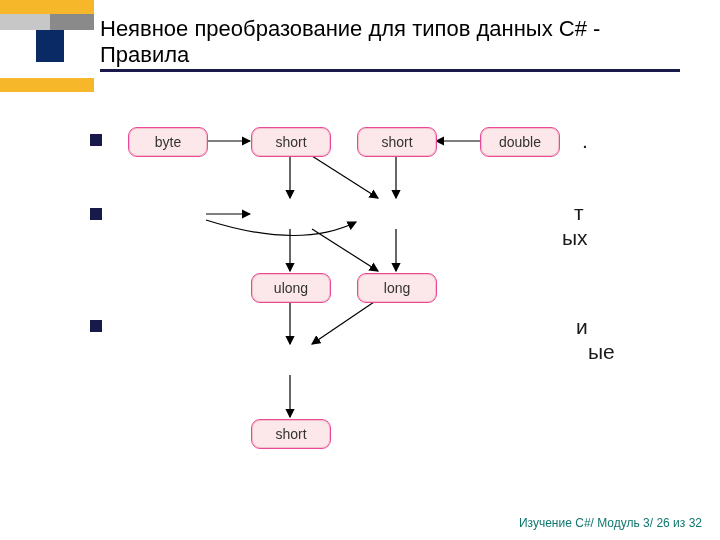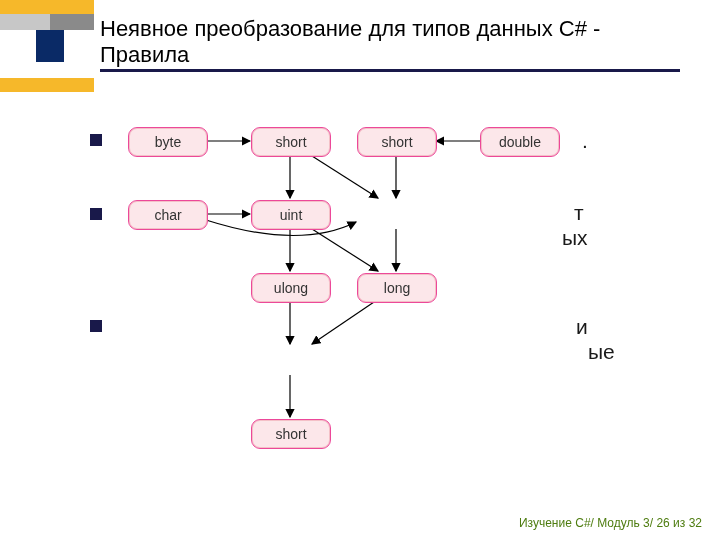--- a/index.html
+++ b/index.html
@@ -13,21 +13,21 @@
   
   .title{position:absolute;left:100px;top:16px;width:580px;font-size:22px;font-weight:400;color:#000000;line-height:1.2;border-bottom:3px solid #19194a;padding-bottom:0}
   
   .bullet{position:absolute;left:90px;width:12px;height:12px;background:#19194a}
   
   .bgfrag{position:absolute;color:#1a1a1a;font-size:21px;line-height:1.25;white-space:pre}
   
   .node{position:absolute;border:1px solid #ec4899;border-radius:9px;background:#fce7ea;color:#333;font-size:14px;text-align:center;padding:6px 0;width:78px;box-shadow:0 0 0 1px #f4c0c7 inset}
   .svglayer{position:absolute;left:0;top:0;width:720px;height:540px;pointer-events:none}
   
-  .footer{position:absolute;right:18px;bottom:10px;font-size:12px;color:#4d7c0f}
+  .footer{position:absolute;right:18px;bottom:10px;font-size:12px;color:#0f766e}
 </style>
 </head>
 <body>
 
 <div class="stage">
 
   <div class="dec-orange"></div>
   <div class="dec-grey1"></div>
   <div class="dec-grey2"></div>
   <div class="dec-navy"></div>
@@ -77,22 +77,20 @@
     <line x1="374" y1="302" x2="312" y2="344" stroke="#000" stroke-width="1.2" marker-end="url(#ah)"></line>
 
     <line x1="290" y1="375" x2="290" y2="417" stroke="#000" stroke-width="1.2" marker-end="url(#ah)"></line>
   </svg>
 
   <div class="node" style="left:128px;top:127px">byte</div>
   <div class="node" style="left:251px;top:127px">short</div>
   <div class="node" style="left:357px;top:127px">short</div>
   <div class="node" style="left:480px;top:127px">double</div>
 
-  <div class="node" style="left:128px;top:200px">char</div>
-  <div class="node" style="left:251px;top:200px">uint</div>
 
   <div class="node" style="left:357px;top:273px">long</div>
   <div class="node" style="left:251px;top:273px">ulong</div>
 
 
   <div class="node" style="left:251px;top:419px">short</div>
 
   <div class="footer">Изучение C#/ Модуль 3/ 26 из 32</div>
 </div>
 

